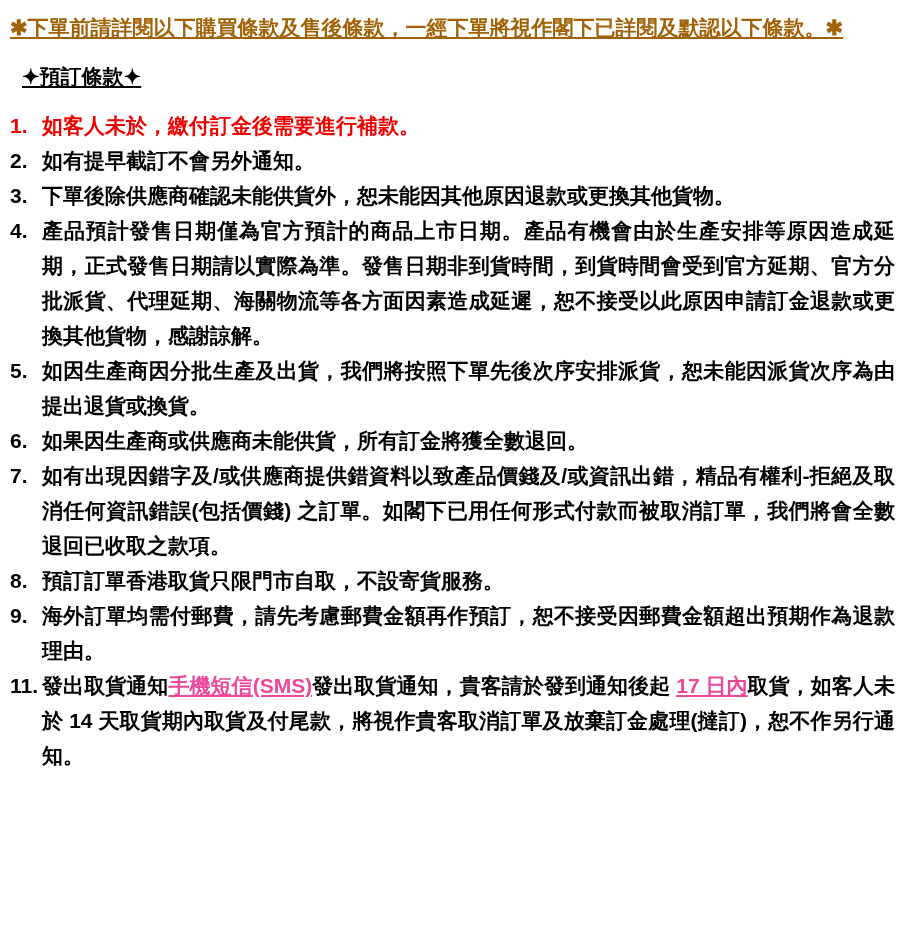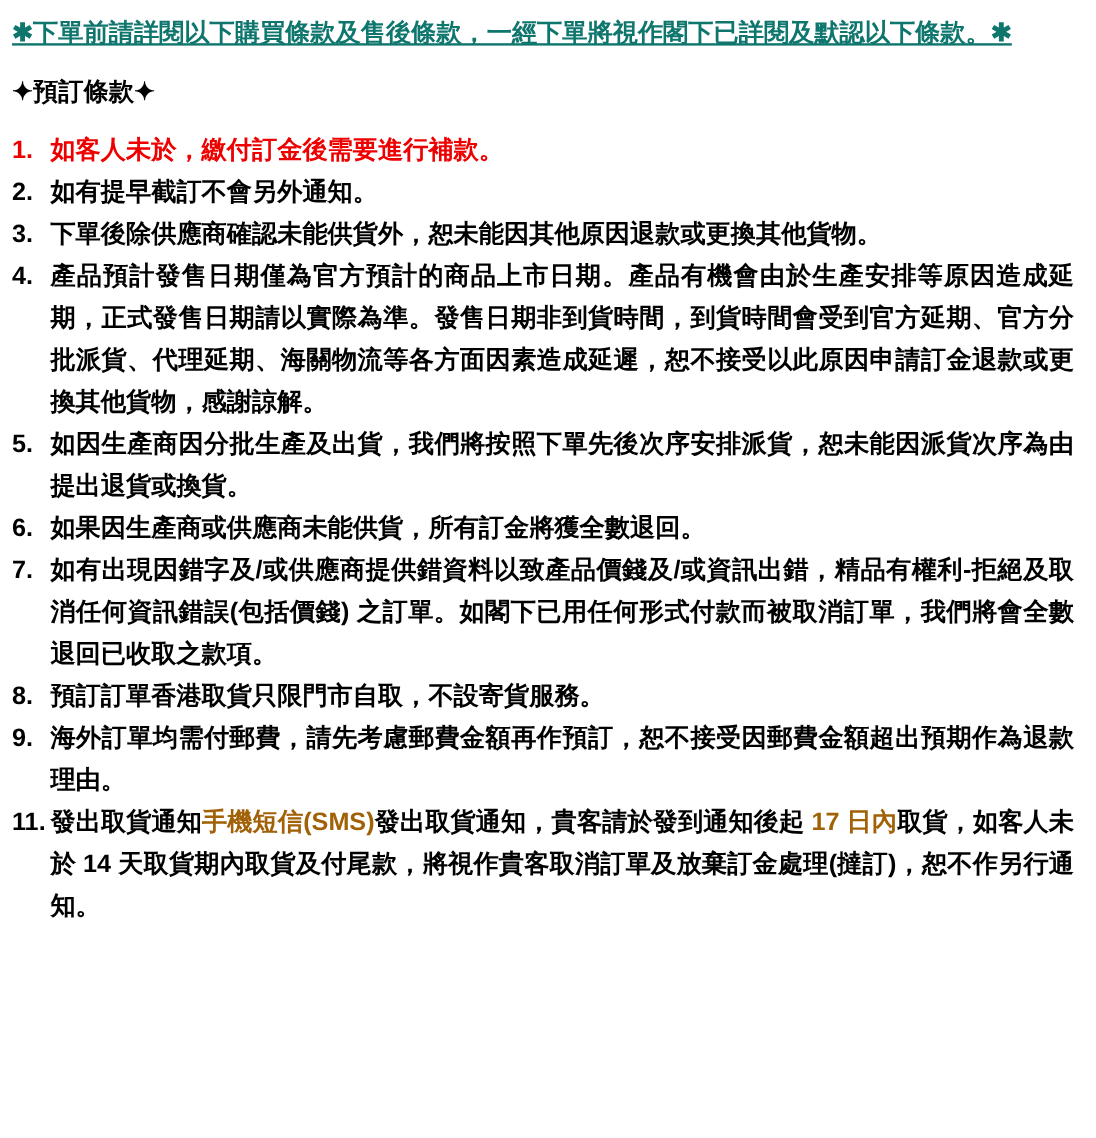--- a/index.html
+++ b/index.html
@@ -15,48 +15,50 @@
     color: #000000;
     font-size: 21px;
     line-height: 35px;
     box-sizing: border-box;
   }
   .page {
     padding: 8px 18px 10px 10px;
     box-sizing: border-box;
   }
   .notice {
-    color: #0f766e;
+    color: #a16207;
     text-decoration: underline;
     margin: 2px 0 14px 0;
     text-align: justify;
   }
   .section-title {
     display: inline-block;
     color: #000000;
-    margin: 0 0 14px 0;
+    text-decoration: underline;
+    margin: 0 0 14px 12px;
   }
   .terms { }
   .term {
     display: flex;
     align-items: flex-start;
   }
   .term .num {
     flex: 0 0 32px;
     white-space: nowrap;
   }
   .term .txt {
     flex: 1;
     text-align: justify;
   }
   .term.red, .term.red .num, .term.red .txt {
     color: #ee0000;
   }
   .red-em {
-    color: #a16207;
+    color: #ec4899;
+    text-decoration: underline;
   }
 </style>
 </head>
 <body>
 
 <div class="page">
   <div class="notice">✱下單前請詳閱以下購買條款及售後條款，一經下單將視作閣下已詳閱及默認以下條款。✱</div>
 
   <div>
     <span class="section-title">✦預訂條款✦</span>

